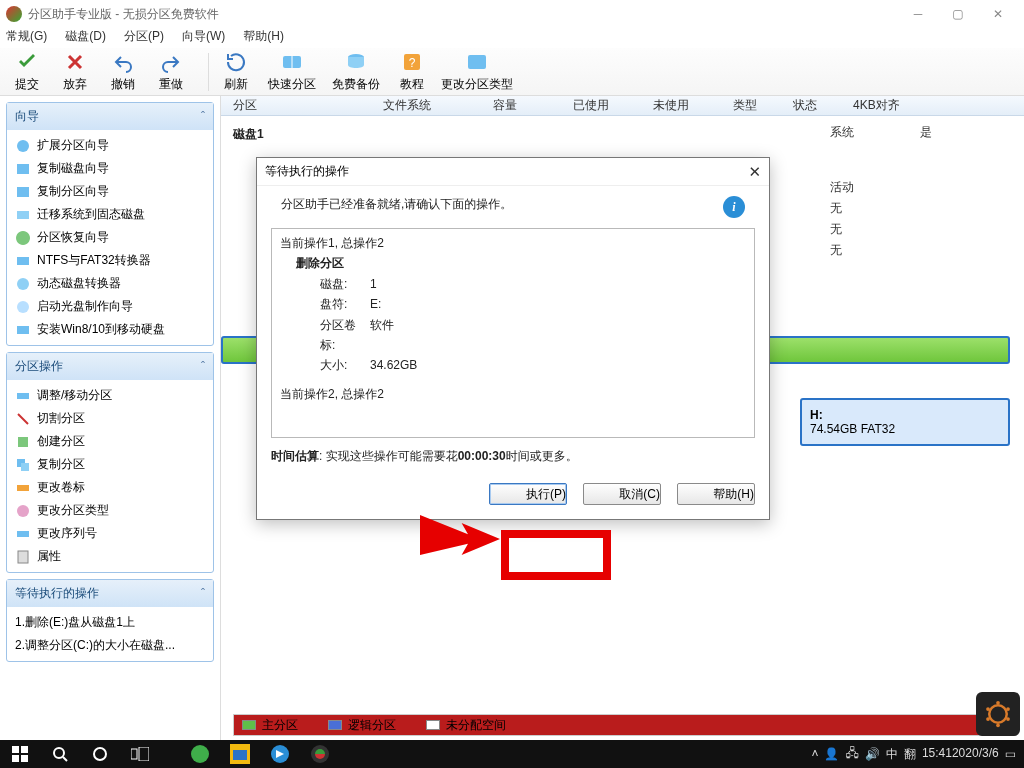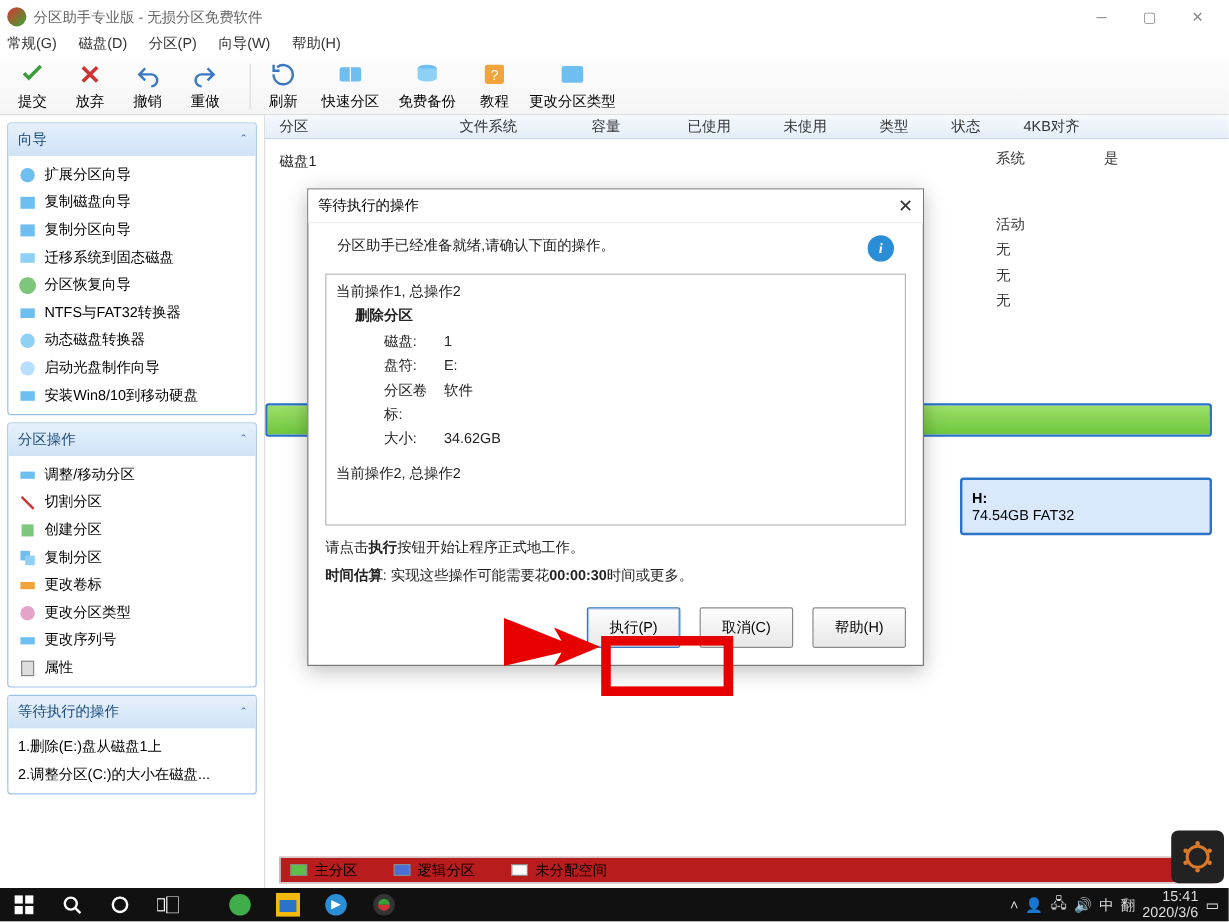--- a/index.html
+++ b/index.html
@@ -20,21 +20,21 @@
 .panel{border:1px solid #9ec3e8;border-radius:3px;margin-bottom:6px;background:#fff}
 .panel-h{background:linear-gradient(#e6f0fa,#cfe3f7);padding:5px 8px;font-weight:normal;display:flex;align-items:center;justify-content:space-between;color:#1a4b7a}
 .panel-h .chev{color:#5a7ea8}
 .panel-b{padding:4px 0}
 .pitem{display:flex;align-items:center;padding:3px 8px;cursor:pointer}
 .pitem .pi{width:16px;height:16px;margin-right:6px;flex:none}
 .right{flex:1;padding:0 0 0 0;display:flex;flex-direction:column;border-left:1px solid #ddd;position:relative}
 .cols{display:flex;background:linear-gradient(#f5f9fe,#e4eef8);border-bottom:1px solid #c9d8e8;height:20px;align-items:center;padding-left:4px}
 .cols span{padding:0 8px;color:#333}
 .disk-area{flex:1;padding:10px 12px;position:relative;overflow:hidden}
-.disk-label{font-weight:normal;color:#222;margin-bottom:6px}
+.disk-label{font-weight:bold;color:#222;margin-bottom:6px}
 .rrow{display:flex;align-items:center;color:#333;padding:2px 0}
 .rrow .c{width:90px;}
 .diskblocks{position:absolute;right:14px;top:200px;width:210px}
 .dblk{border:2px solid #2a73c7;border-radius:3px;background:#d9e9fb;padding:8px;margin-bottom:8px}
 .dblk .dtitle{font-weight:bold}
 .legend{height:22px;border:1px solid #ccc;margin:0 12px 4px 12px;display:flex;align-items:center;padding:0 8px;gap:30px;background:#b91c1c}
 .legend .lg{display:flex;align-items:center;gap:6px}
 .legend .sw{width:14px;height:10px;border:1px solid #888}
 
 
@@ -45,34 +45,34 @@
 .dlg-head .msg{flex:1;color:#222}
 .dlg-head .info{width:22px;height:22px;border-radius:50%;background:#2a8ed6;color:#fff;display:flex;align-items:center;justify-content:center;font-weight:bold;font-style:italic;font-family:Georgia,serif}
 .dlg-list{margin:0 14px;border:1px solid #b9b9b9;height:210px;overflow-y:scroll;padding:4px 8px;line-height:1.7;color:#222;background:#fff}
 .dlg-list b{font-weight:bold}
 .kv{display:flex}
 .kv .k{width:90px;padding-left:40px}
 .dlg-foot{padding:10px 14px 14px 14px}
 .dlg-note{color:#222;margin-bottom:6px}
 .dlg-note2{color:#222}
 .dlg-btns{display:flex;justify-content:flex-end;gap:16px;margin-top:18px}
-.btn{min-width:78px;height:34px;border:1px solid #8a8a8a;background:linear-gradient(#fefefe,#e7e7e7);cursor:pointer;display:flex;align-items:center;justify-content:center;border-radius:2px}
+.btn{min-width:78px;height:22px;border:1px solid #8a8a8a;background:linear-gradient(#fefefe,#e7e7e7);cursor:pointer;display:flex;align-items:center;justify-content:flex-end;border-radius:2px}
 .btn.primary{border:1px solid #3a78c2;box-shadow:inset 0 0 0 1px #a8caf0}
 
 
 .redbox{position:absolute;left:501px;top:530px;width:110px;height:50px;border:8px solid #e60000}
 .arrow{position:absolute;left:415px;top:515px;width:90px;height:40px}
 .arrow svg{width:100%;height:100%}
 
 
 .taskbar{position:absolute;left:0;bottom:0;height:28px;width:100%;background:#111;display:flex;align-items:center;color:#ddd}
 .taskbar .ti{width:40px;height:28px;display:flex;align-items:center;justify-content:center;cursor:pointer}
 .taskbar .spacer{flex:1}
 .tray{display:flex;align-items:center;gap:6px;padding:0 8px}
-.tray .clk{display:flex;flex-direction:column;align-items:flex-end;font-size:11px;line-height:1.1}
+.tray .clk{display:flex;flex-direction:row;align-items:flex-end;font-size:11px;line-height:1.1}
 
 
 .brand{position:absolute;right:4px;bottom:32px;width:44px;height:44px;background:#222;border-radius:6px;display:flex;align-items:center;justify-content:center}
 .brand svg{width:30px;height:30px}
 
 
 svg{display:block}
 </style>
 </head>
 <body>
@@ -384,21 +384,20 @@
       </div>
     <div class="kv">
         <span class="k">大小:</span>
         <span>34.62GB</span>
       </div>
     <div style="height:8px"></div>
     <div>当前操作2, 总操作2</div>
 
   </div>
   <div class="dlg-foot">
-    <div class="dlg-note"><span>请点击</span><b>执行</b><span>按钮开始让程序正式地工作。</span></div>
     <div class="dlg-note2"><b>时间估算</b><span>: 实现这些操作可能需要花</span><b>00:00:30</b><span>时间或更多。</span></div>
     <div class="dlg-btns">
       <div class="btn primary">
           <span>执行(P)</span>
         </div>
       <div class="btn">
           <span>取消(C)</span>
         </div>
       <div class="btn">
           <span>帮助(H)</span>

